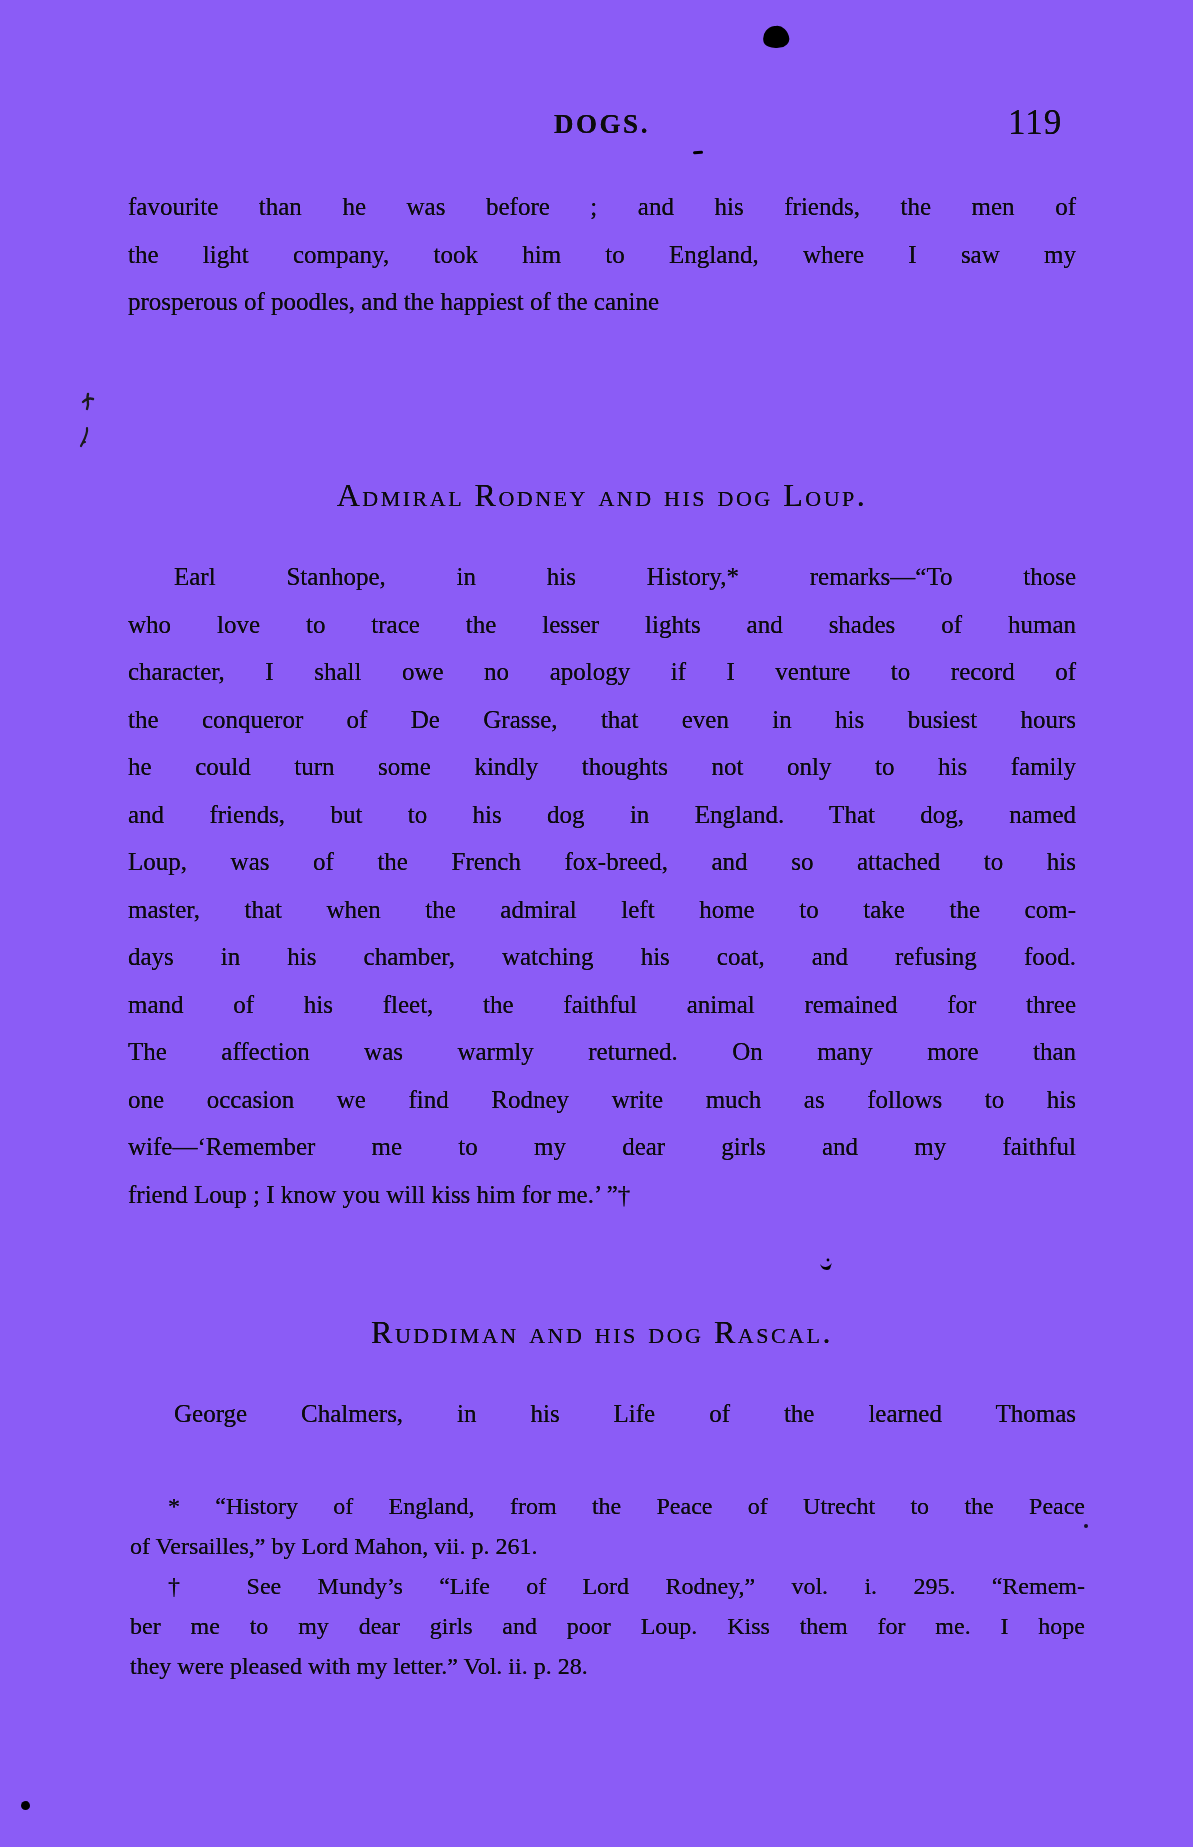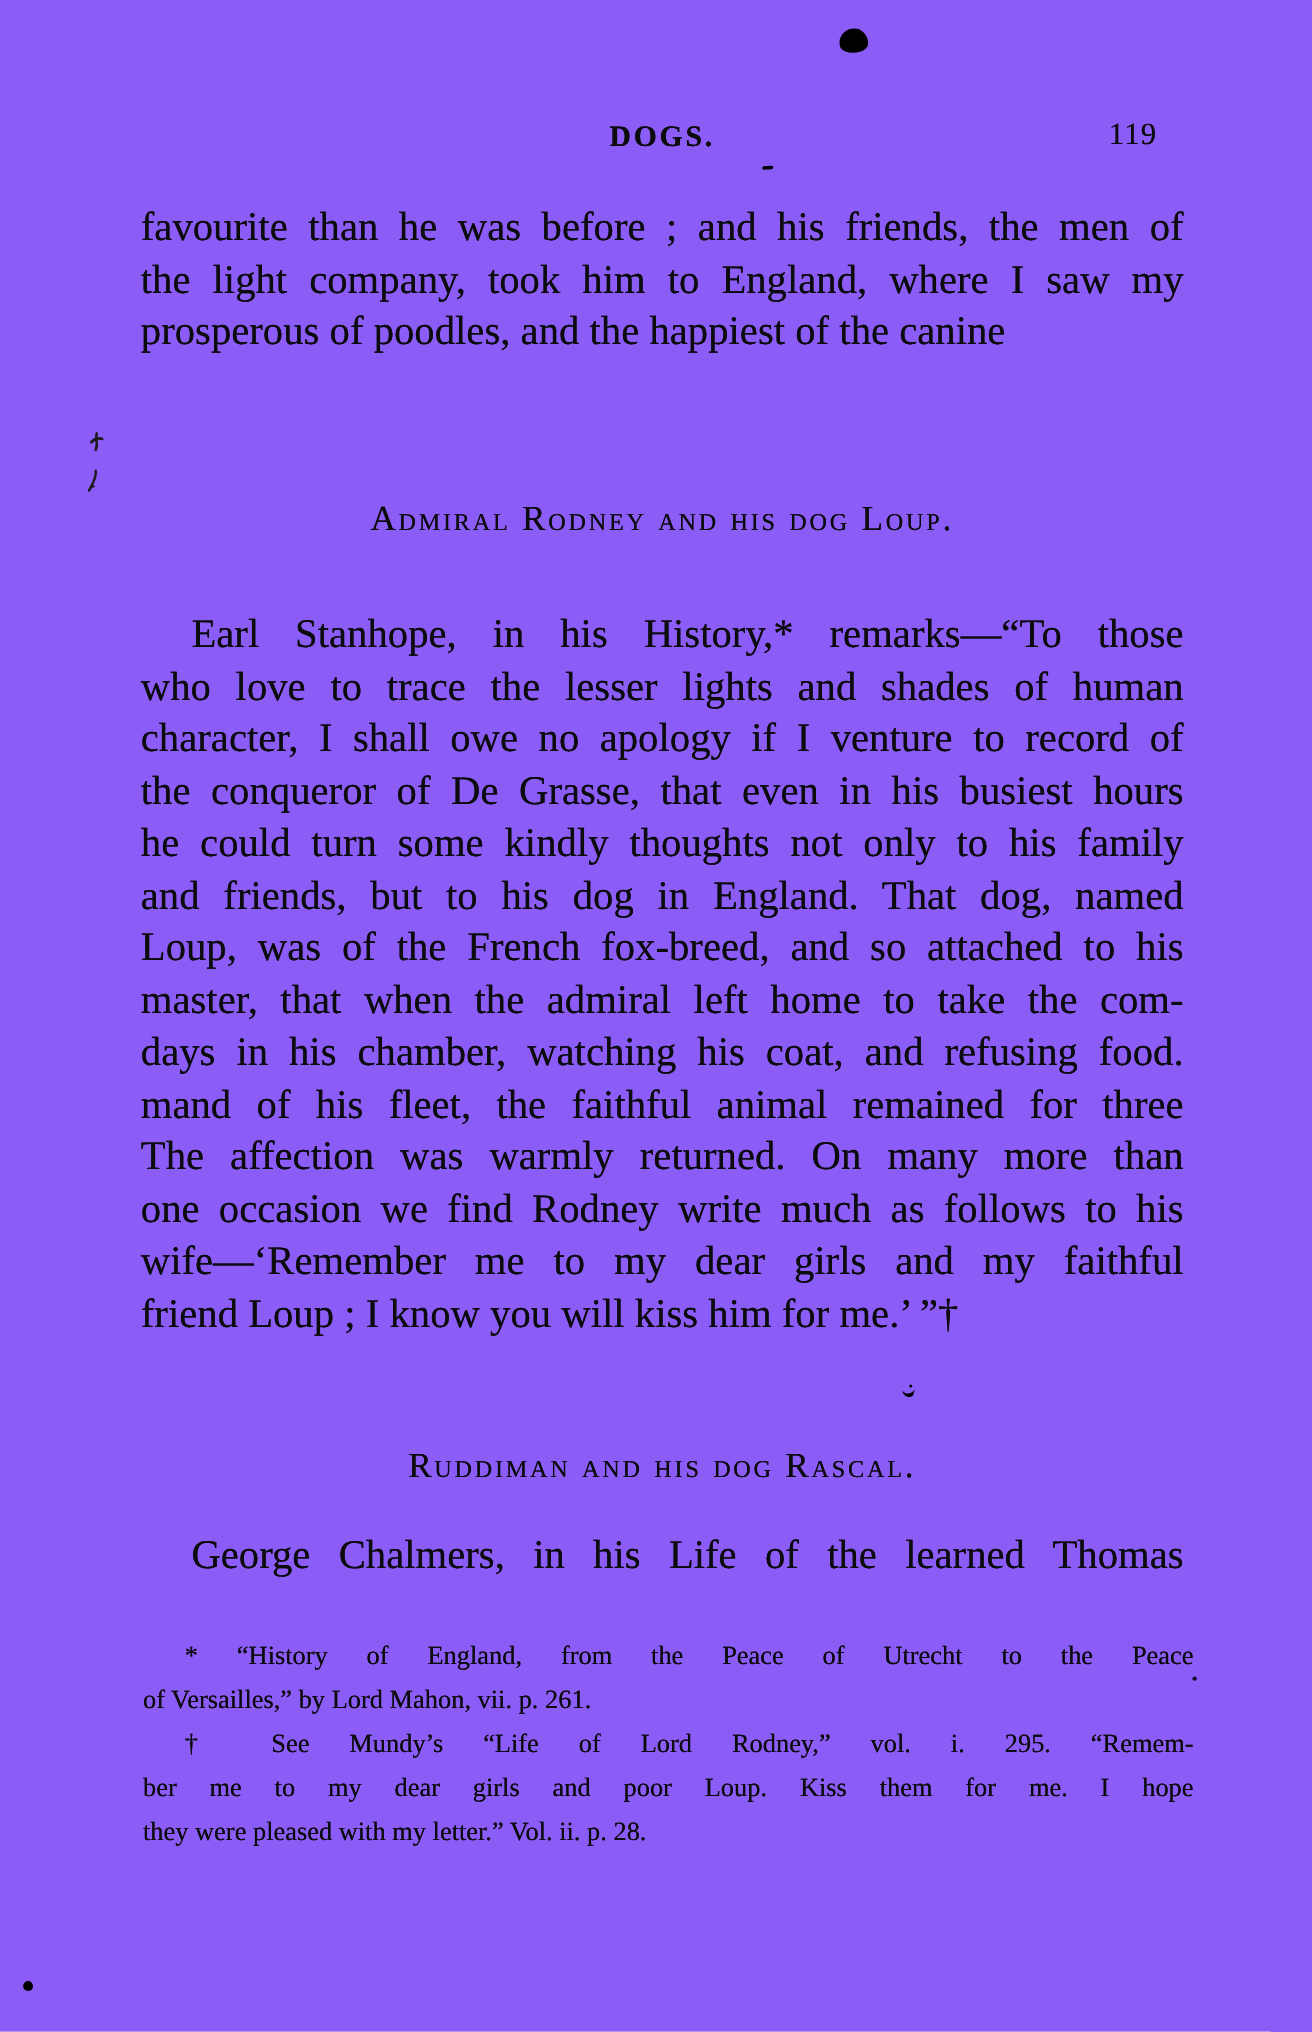--- a/index.html
+++ b/index.html
@@ -16,25 +16,25 @@
   .txt{ text-shadow:0 0 .55px rgba(0,0,0,.85); }
 
   
   .running-head{
     position:absolute;left:128px;top:104px;width:948px;
     text-align:center;font-size:27px;line-height:40px;
     letter-spacing:2.5px;font-weight:bold;
   }
   .page-num{
     position:absolute;left:1008px;top:102px;width:80px;
-    font-size:28px;line-height:42px;letter-spacing:1px;text-align:left;
+    font-size:35px;line-height:42px;letter-spacing:1px;text-align:left;
   }
 
   
-  .block{position:absolute;left:128px;width:948px;font-size:37px;line-height:47.5px;}
+  .block{position:absolute;left:128px;width:948px;font-size:25px;line-height:47.5px;}
   .lines .line{
     text-align:justify;text-align-last:justify;text-justify:inter-word;
     white-space:normal;height:47.5px;overflow:visible;
   }
   .para-end .line:last-child{text-align-last:left;}
   .indent .line:first-child{text-indent:46px;}
   .indent-sm .line:first-child{text-indent:38px;}
 
   
   .sect-head{
@@ -87,21 +87,21 @@
       <div class="line">favourite than he was before ; and his friends, the men of</div>
       <div class="line">the light company, took him to England, where I saw my</div>
       <div class="line">prosperous of poodles, and the happiest of the canine</div>
     </div>
 
   <svg class="margin-marks" viewBox="0 0 30 64" xmlns="http://www.w3.org/2000/svg">
     <path d="M14,4 C12,10 16,12 13,19 M9,12 C12,9 16,8 19,9" fill="none" stroke="#1b1b1b" stroke-width="2.4" stroke-linecap="round"></path>
     <path d="M13,38 C14,44 10,50 7,56 M7,56 C8,53 9,52 11,52" fill="none" stroke="#1b1b1b" stroke-width="2.2" stroke-linecap="round"></path>
   </svg>
 
-  <div class="sect-head txt" style="top:452px;">Admiral Rodney and his dog Loup.</div>
+  <div class="sect-head txt" style="top:476px;">Admiral Rodney and his dog Loup.</div>
 
   <div class="block txt lines para-end indent" style="top:553px;">
       <div class="line">Earl Stanhope, in his History,* remarks—“To those</div>
       <div class="line">who love to trace the lesser lights and shades of human</div>
       <div class="line">character, I shall owe no apology if I venture to record of</div>
       <div class="line">the conqueror of De Grasse, that even in his busiest hours</div>
       <div class="line">he could turn some kindly thoughts not only to his family</div>
       <div class="line">and friends, but to his dog in England.  That dog, named</div>
       <div class="line">Loup, was of the French fox-breed, and so attached to his</div>
       <div class="line">master, that when the admiral left home to take the com-</div>

